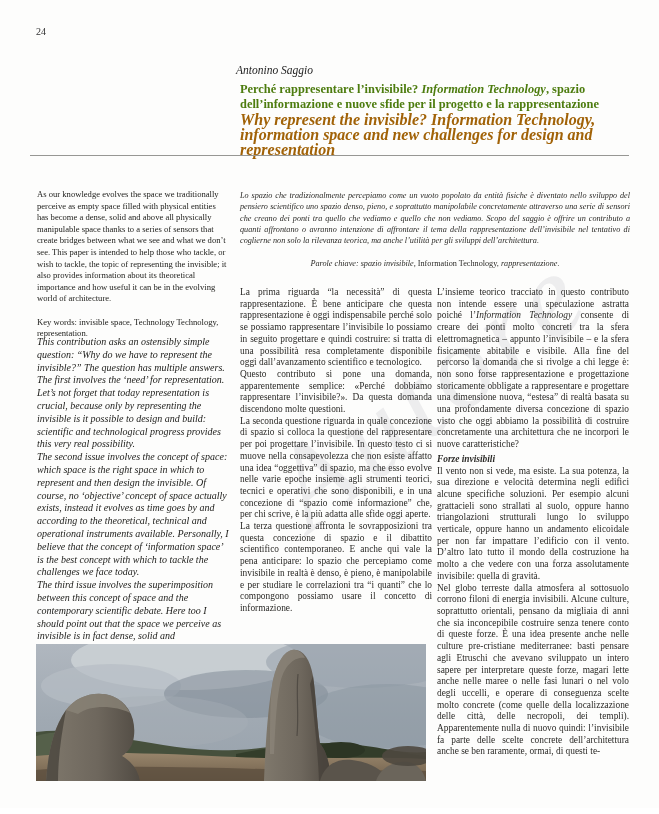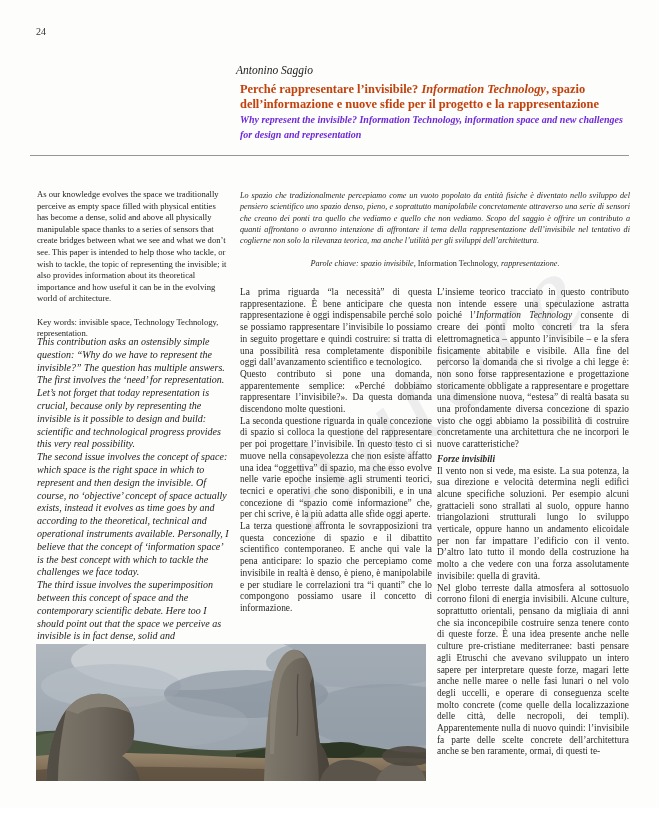--- a/index.html
+++ b/index.html
@@ -8,22 +8,22 @@
     font-family:"Liberation Serif", serif;color:#2b2a27;overflow:hidden;
   }
   p{margin:0;padding:0;}
   .it{font-style:italic;}
   .rm{font-style:normal;}
 
   .page-number{position:absolute;left:36px;top:26px;font-size:10px;color:#333;}
 
   .author{position:absolute;left:236px;top:64px;width:392px;font-size:11.5px;font-style:italic;color:#222;}
   .title-block{position:absolute;left:240px;top:82px;width:396px;}
-  .title-it{font-size:12.4px;font-weight:bold;line-height:15px;color:#c2410c;}
-  .title-en{font-size:10px;font-weight:bold;font-style:italic;line-height:15px;color:#6d28d9;}
+  .title-it{font-size:12.4px;font-weight:bold;line-height:15px;color:#4d7c0f;}
+  .title-en{font-size:16px;font-weight:bold;font-style:italic;line-height:15px;color:#a16207;}
 
   .section-label{position:absolute;left:36px;top:116px;font-size:20px;color:#141412;letter-spacing:0.2px;}
   .sec-roman{font-weight:400;}
   .sec-italic{font-weight:700;font-style:italic;}
 
   .rule{position:absolute;left:30px;top:155px;width:599px;height:1px;background:#979794;}
 
   .abstract-en{position:absolute;left:37px;top:189px;width:192px;font-size:8.6px;line-height:11.6px;color:#22221f;}
   .abstract-en .kw{margin-top:11.6px;}
 

